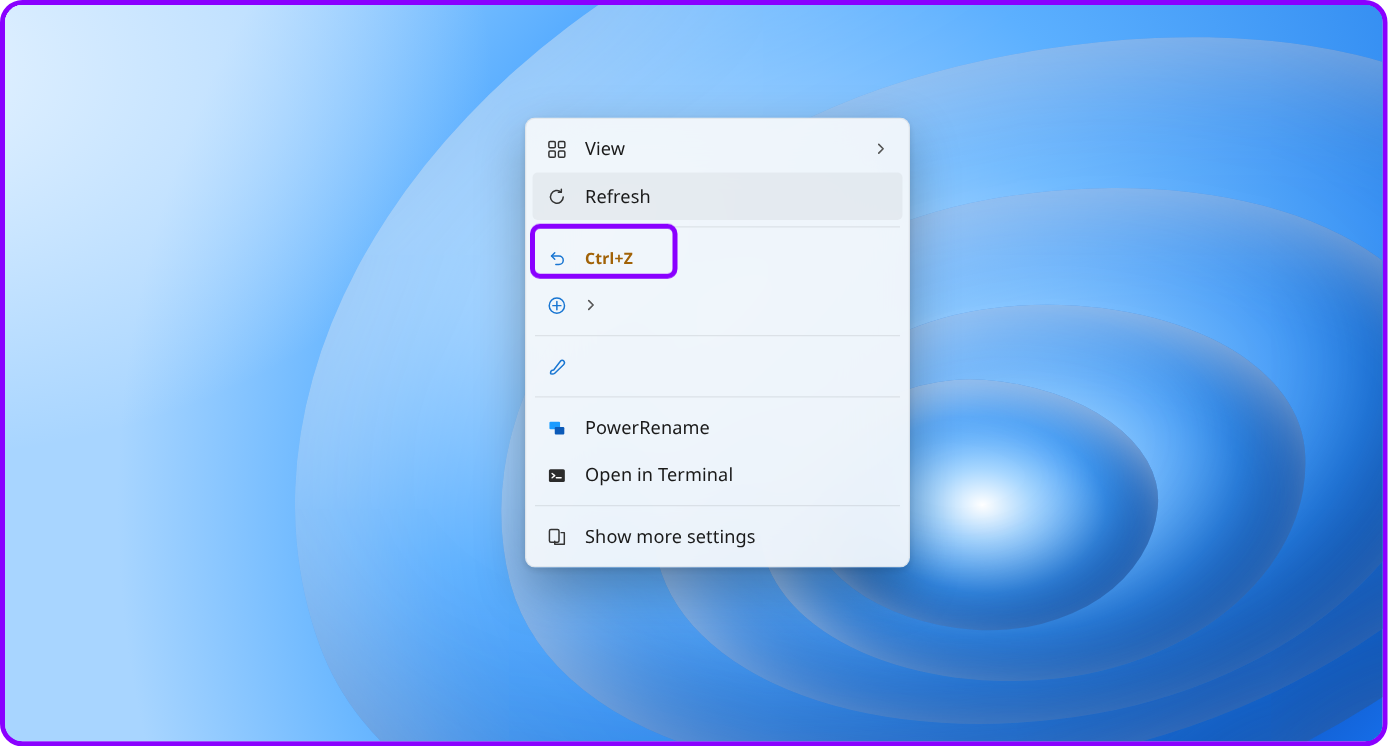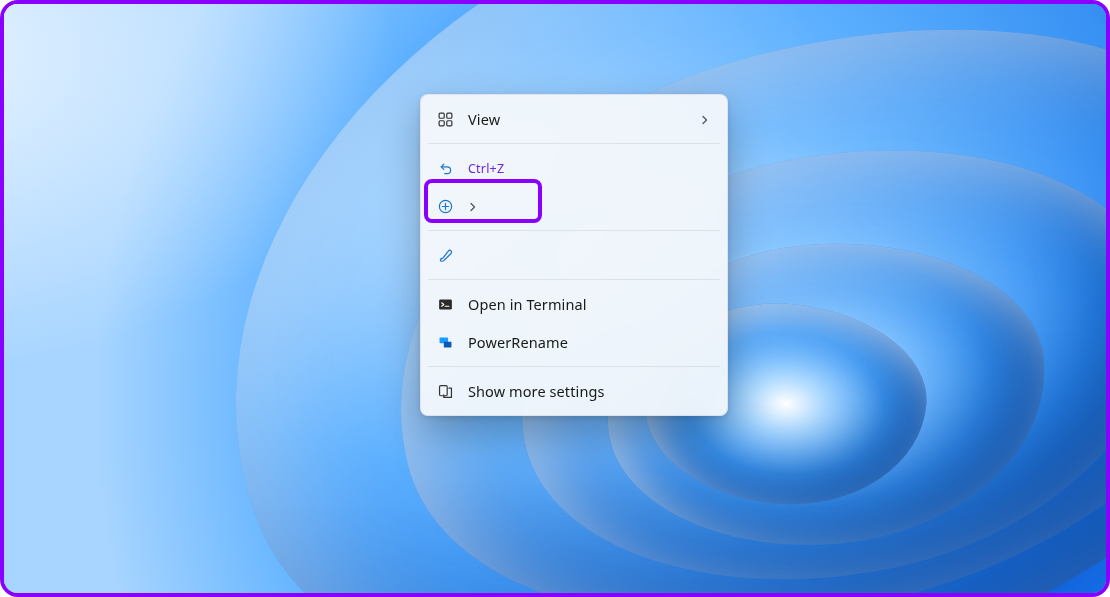--- a/index.html
+++ b/index.html
@@ -69,21 +69,21 @@
     gap: 14px;
     cursor: default;
   }
   .menu-item.hover { background: rgba(0,0,0,0.045); }
   .menu-item .ic {
     width:18px; height:18px; flex:0 0 18px;
     display:flex; align-items:center; justify-content:center;
     color:#2a2a2a;
   }
   .menu-item .lbl { flex:1; font-size:14.5px; letter-spacing:.1px; }
-  .menu-item .hint { font-size:12.5px; color:#6d28d9; letter-spacing:.2px; }
+  .menu-item .hint { font-size:12.5px; color:#a16207; letter-spacing:.2px;font-weight:bold; }
   .menu-item .chev { color:#555; }
   .sep { height:1px; background:rgba(0,0,0,0.08); margin:5px 2px; }
 
   .highlight-box {
     position:absolute;
     border: 4px solid #8a00ff;
     border-radius: 8px;
     pointer-events:none;
     left: 420px;
     top: 175px;
@@ -118,20 +118,29 @@
     </span>
     <span class="lbl">View</span>
     <span class="chev">
       <svg width="10" height="10" viewBox="0 0 10 10">
           <path d="M3 1.5 L6.5 5 L3 8.5" fill="none" stroke="#555" stroke-width="1.3" stroke-linecap="round" stroke-linejoin="round"></path>
         </svg>
     </span>
   </div>
 
 
+  <div class="menu-item hover">
+    <span class="ic">
+      <svg viewBox="0 0 20 20">
+          <path d="M16 10a6 6 0 1 1-2-4.5"></path>
+          <path d="M14.2 2.8 V5.6 H11.4"></path>
+        </svg>
+    </span>
+    <span class="lbl">Refresh</span>
+  </div>
 
   <div class="sep"></div>
 
   <div class="menu-item">
     <span class="ic blue">
       <svg viewBox="0 0 20 20">
           <path d="M5 8 H12 a4 4 0 0 1 0 8 H9"></path>
           <path d="M8 5 L5 8 L8 11"></path>
         </svg>
     </span>
@@ -161,38 +170,38 @@
           <path d="M4 16 c0-2 1.5-3 3-3 l6.5-8.5 c.8-1 2.2-1 3 0 c.8 1 .8 2.4 0 3.2 L8 16 c-1 1-4 1-4 0 z" stroke="#1976d2"></path>
         </svg>
     </span>
   </div>
 
   <div class="sep"></div>
 
   <div class="menu-item">
     <span class="ic">
       <svg viewBox="0 0 20 20">
+          <rect x="3" y="4" width="10" height="7" rx="1" fill="#1a9bff" stroke="none"></rect>
+          <rect x="8" y="9" width="9" height="7" rx="1" fill="#0b5ab8" stroke="none"></rect>
+        </svg>
+    </span>
+    <span class="lbl">PowerRename</span>
+  </div>
+
+  <div class="menu-item">
+    <span class="ic">
+      <svg viewBox="0 0 20 20">
           <rect x="2.5" y="4" width="15" height="12" rx="1.5" fill="#2b2b2b" stroke="none"></rect>
           <path d="M5.5 8 L8 10 L5.5 12" stroke="#fff" stroke-width="1.3"></path>
           <path d="M9.5 12 H14" stroke="#fff" stroke-width="1.3"></path>
         </svg>
     </span>
     <span class="lbl">Open in Terminal</span>
   </div>
 
-  <div class="menu-item">
-    <span class="ic">
-      <svg viewBox="0 0 20 20">
-          <rect x="3" y="4" width="10" height="7" rx="1" fill="#1a9bff" stroke="none"></rect>
-          <rect x="8" y="9" width="9" height="7" rx="1" fill="#0b5ab8" stroke="none"></rect>
-        </svg>
-    </span>
-    <span class="lbl">PowerRename</span>
-  </div>
-
   <div class="sep"></div>
 
   <div class="menu-item">
     <span class="ic">
       <svg viewBox="0 0 20 20">
           <rect x="3" y="3" width="9" height="12" rx="1.4"></rect>
           <path d="M14 6 h3 v11 h-9 v-3"></path>
         </svg>
     </span>
     <span class="lbl">Show more settings</span>

